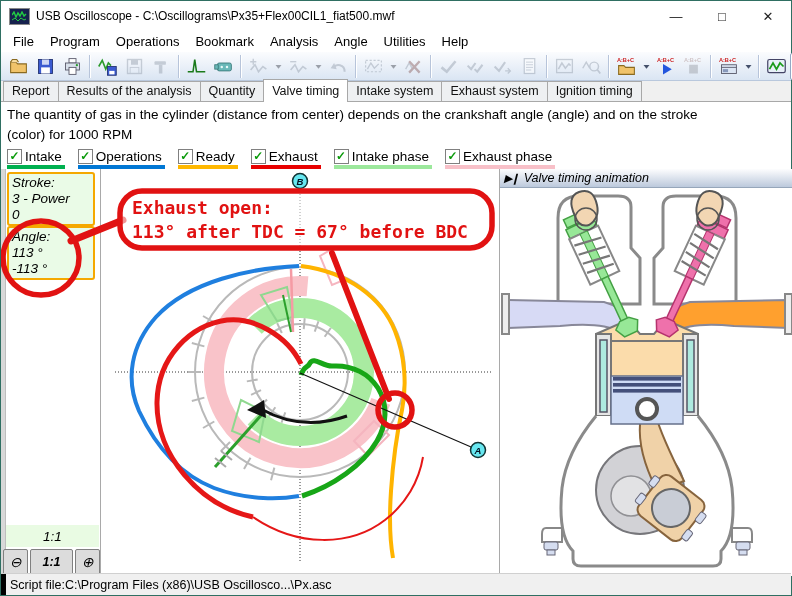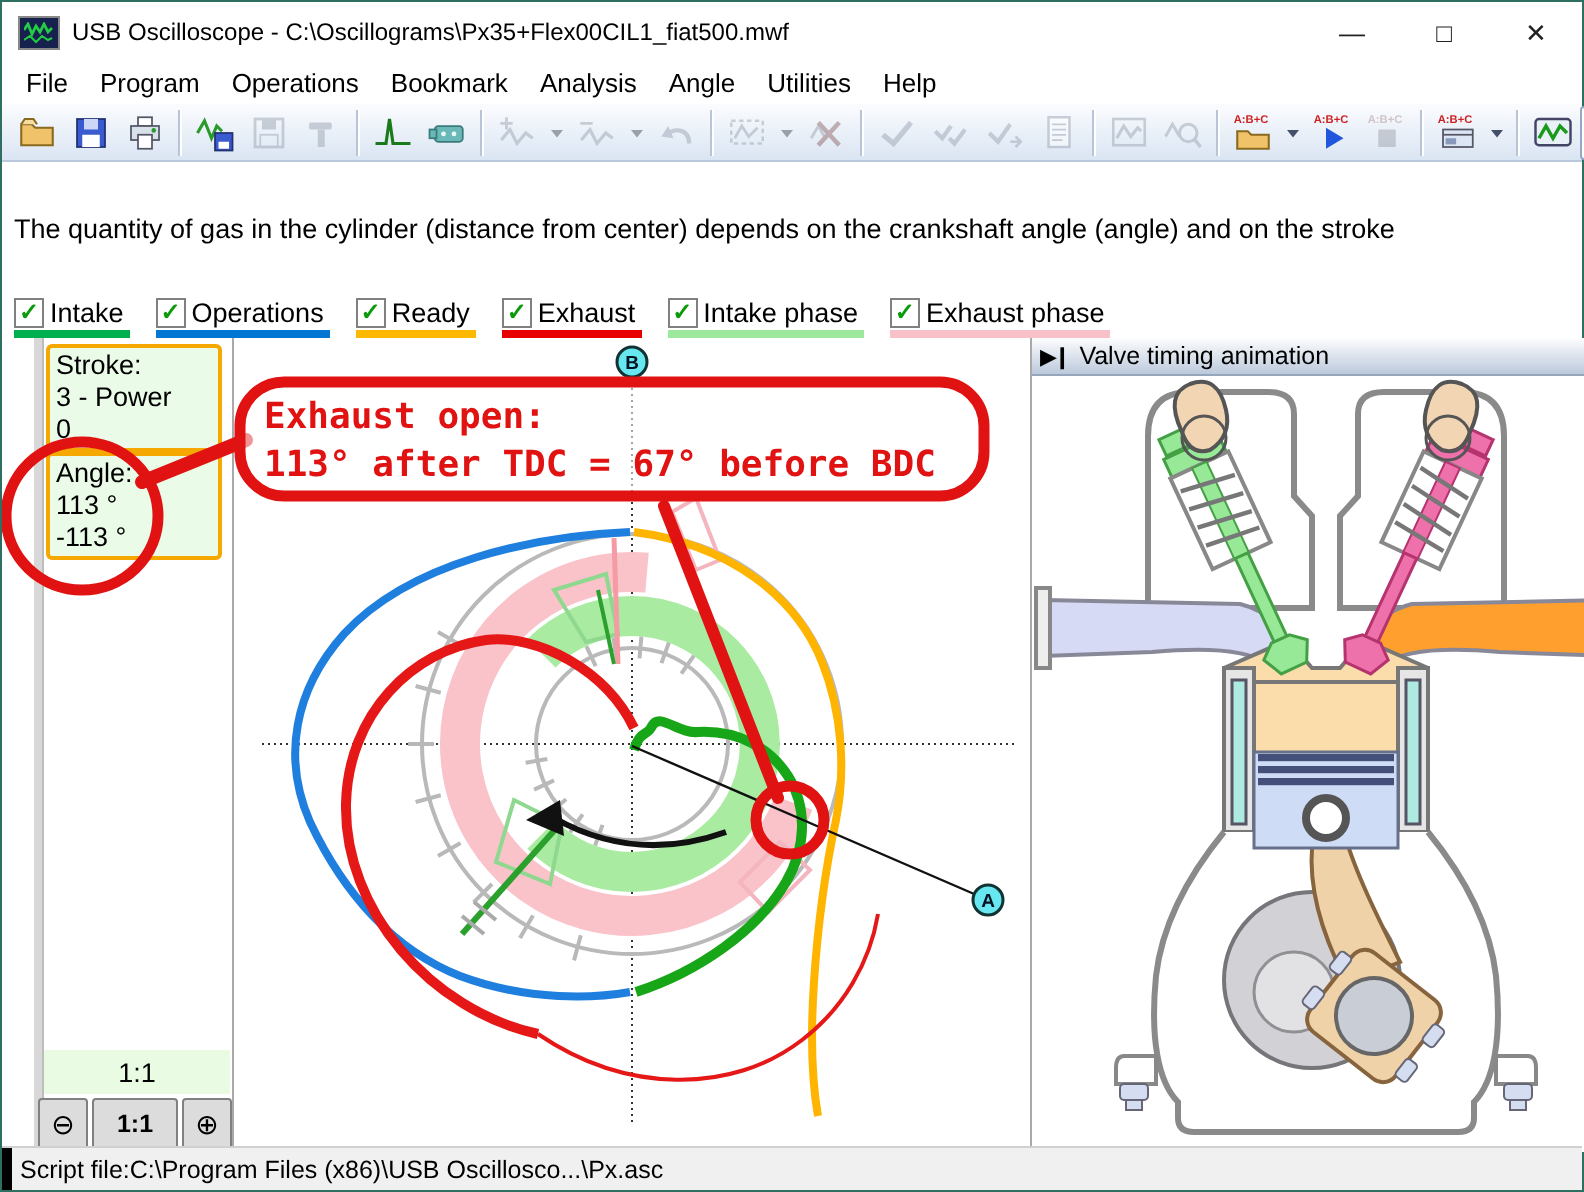--- a/index.html
+++ b/index.html
@@ -32,21 +32,21 @@
   .tab{font-size:12.5px;color:#111;background:#eef0f2;border:1px solid #a8a8a8;border-bottom:none;padding:2px 8px 3px 8px;margin-right:-1px;height:14px;line-height:14px;}
   .tab.active{background:#fff;position:relative;padding-top:4px;height:15px;margin-bottom:-1px;z-index:2;}
 
   
   .desc{position:absolute;left:6px;top:104px;width:778px;font-size:13.5px;color:#000;line-height:20px;}
   .legend{position:absolute;left:6px;top:148px;height:20px;display:flex;gap:13px;}
   .legend-item{display:flex;align-items:center;gap:3px;font-size:13.5px;color:#000;border-bottom:4px solid #ccc;padding:0 3px 1px 0;}
   .cb{width:13px;height:13px;border:1px solid #808080;background:#fff;display:flex;align-items:center;justify-content:center;font-size:12px;font-weight:bold;color:#0a9a0a;line-height:13px;}
 
   
-  .main{position:absolute;left:16px;top:168px;width:692px;height:407px;}
+  .main{position:absolute;left:0;top:168px;width:692px;height:407px;font-style:italic;}
   .leftpanel{position:absolute;left:0;top:0;width:100px;height:407px;border-right:1px solid #a9a9a9;box-sizing:border-box;background:#fff;}
   .edge-strip{position:absolute;left:0;top:0;width:4px;height:407px;background:#d8d8d8;border-right:1px solid #bdbdbd;}
   .infobox{position:absolute;left:6px;width:88px;background:#eafbe7;border:2px solid #f5a800;border-radius:3px;padding:1px 3px;font-size:13.5px;line-height:16px;color:#000;box-sizing:border-box;}
   .scale-label{position:absolute;left:5px;top:356px;width:93px;height:22px;background:#e9fbe3;font-size:13.5px;display:flex;align-items:center;justify-content:center;}
   .zoombar{position:absolute;left:2px;top:380px;width:97px;height:26px;display:flex;gap:2px;}
   .zbtn{background:#dcdcdc;border:1px solid #808080;border-radius:2px;display:flex;align-items:center;justify-content:center;font-size:14px;color:#000;}
   .zbtn.sm{width:23px;} .zbtn.md{flex:1;font-size:12.5px;font-weight:bold;}
   .chartarea{position:absolute;left:100px;top:0;width:398px;height:407px;background:#fff;}
   .rightpanel{position:absolute;left:498px;top:0;width:294px;height:407px;border-left:1px solid #a9a9a9;box-sizing:border-box;background:#fff;}
   .anim-header{height:18px;background:linear-gradient(#fdfdfe,#bcc9dc);border-bottom:1px solid #96a6ba;display:flex;align-items:center;gap:6px;padding-left:4px;font-size:12.5px;color:#000;}
@@ -373,23 +373,33 @@
       </span>
       <div class="tb-sep"></div>
       <span class="tb-btn en" style="color: rgb(141, 166, 200);">
         <svg>
           <use href="#sym-viewchart"></use>
         </svg>
       </span>
       <span class="tb-btn pressed" style="color: rgb(141, 166, 200);"></span>
     </div>
 
+  <div class="tabbar" id="tabbar">
+      <div class="tab">Report</div>
+      <div class="tab">Results of the analysis</div>
+      <div class="tab">Quantity</div>
+      <div class="tab active">Valve timing</div>
+      <div class="tab">Intake system</div>
+      <div class="tab">Exhaust system</div>
+      <div class="tab">Ignition timing</div>
+    </div>
 
   <div class="desc">
     <div>The quantity of gas in the cylinder (distance from center) depends on the crankshaft angle (angle) and on the stroke</div>
+    <div>(color) for 1000 RPM</div>
   </div>
 
   <div class="legend" id="legend">
       <label class="legend-item" style="border-bottom-color: rgb(0, 176, 80);">
         <span class="cb">✓</span>
         <span>Intake</span>
       </label>
       <label class="legend-item" style="border-bottom-color: rgb(0, 119, 212);">
         <span class="cb">✓</span>
         <span>Operations</span>

